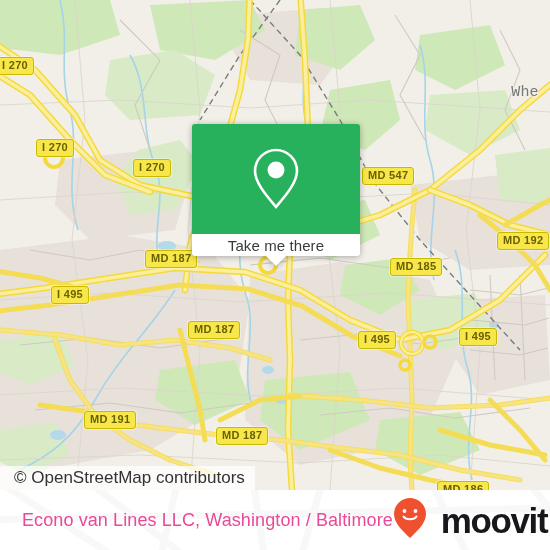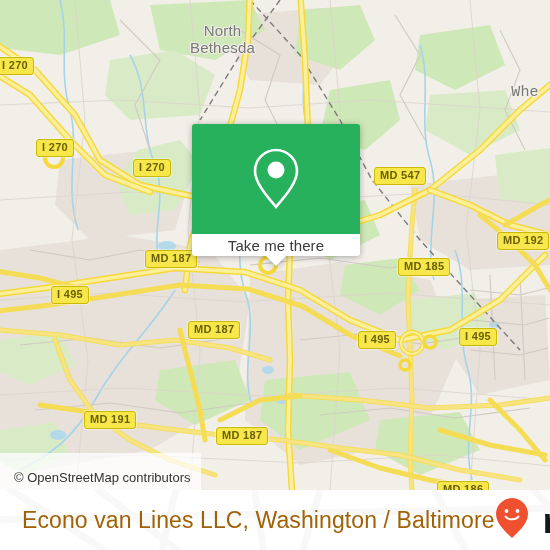--- a/index.html
+++ b/index.html
@@ -69,23 +69,23 @@
     box-shadow: 0 0 0 1px rgba(255,255,255,0.35);
   }
 
   
   .attribution {
     position: absolute;
     left: 0;
     bottom: 0;
     background: rgba(255,255,255,0.72);
     color: #333333;
-    font-size: 13px;
+    font-size: 17px;
     line-height: 14px;
-    padding: 18px 10px 5px 14px;
+    padding: 5px 10px 5px 14px;
     white-space: nowrap;
   }
 
   
   .popup {
     position: absolute;
     left: 192px;
     top: 124px;
     width: 168px;
     filter: drop-shadow(0 1px 3px rgba(0,0,0,0.30));
@@ -144,22 +144,22 @@
     position: relative;
     width: 100%;
     height: 100%;
     display: flex;
     align-items: center;
     justify-content: space-between;
     padding: 0 16px 0 22px;
     box-sizing: border-box;
   }
   .footer-title {
-    color: #a16207;
-    font-size: 23px;
+    color: #ec4899;
+    font-size: 18px;
     letter-spacing: 0.1px;
     white-space: nowrap;
   }
   .brand {
     display: flex;
     align-items: center;
     gap: 14px;
   }
   .brand-mark { display: block; }
   .brand-word {
@@ -315,31 +315,29 @@
       <path class="prim" d="M55,340 L70,380 L95,415 L130,440 L170,460 L215,475"></path>
 
       <circle cx="412" cy="343" r="11" fill="none" stroke="#f5d93a" stroke-width="4.5"></circle>
       <circle cx="412" cy="343" r="11" fill="none" stroke="#fbef9c" stroke-width="2"></circle>
       <circle cx="405" cy="365" r="5" fill="none" stroke="#f5d93a" stroke-width="3.5"></circle>
       <circle cx="268" cy="265" r="8" fill="none" stroke="#f5d93a" stroke-width="4"></circle>
       <circle cx="54" cy="158" r="9" fill="none" stroke="#f5d93a" stroke-width="4"></circle>
       <circle cx="430" cy="342" r="6" fill="none" stroke="#f5d93a" stroke-width="3.5"></circle>
     </svg>
 
-    <div class="place-label" style="left:170px; top:22px; width:105px;">North
-Bethesda</div>
     <div class="place-label" style="left:500px; top:84px; width:50px; text-align:center;font-family:Liberation Mono, monospace;">Whe</div>
 
     <div class="shield" style="left:-4px; top:57px;">I 270</div>
     <div class="shield" style="left:36px; top:139px;">I 270</div>
     <div class="shield" style="left:133px; top:159px;">I 270</div>
-    <div class="shield" style="left:374px; top:167px;">MD 547</div>
+    <div class="shield" style="left:362px; top:167px;">MD 547</div>
     <div class="shield" style="left:497px; top:232px;">MD 192</div>
     <div class="shield" style="left:145px; top:250px;">MD 187</div>
-    <div class="shield" style="left:390px; top:258px;margin-left:8px;">MD 185</div>
+    <div class="shield" style="left:390px; top:258px;">MD 185</div>
     <div class="shield" style="left:51px; top:286px;">I 495</div>
     <div class="shield" style="left:188px; top:321px;">MD 187</div>
     <div class="shield" style="left:358px; top:331px;">I 495</div>
     <div class="shield" style="left:459px; top:328px;">I 495</div>
     <div class="shield" style="left:84px; top:411px;">MD 191</div>
     <div class="shield" style="left:216px; top:427px;">MD 187</div>
     <div class="shield" style="left:437px; top:481px;">MD 186</div>
 
     <div class="popup">
       <div class="popup-head">

